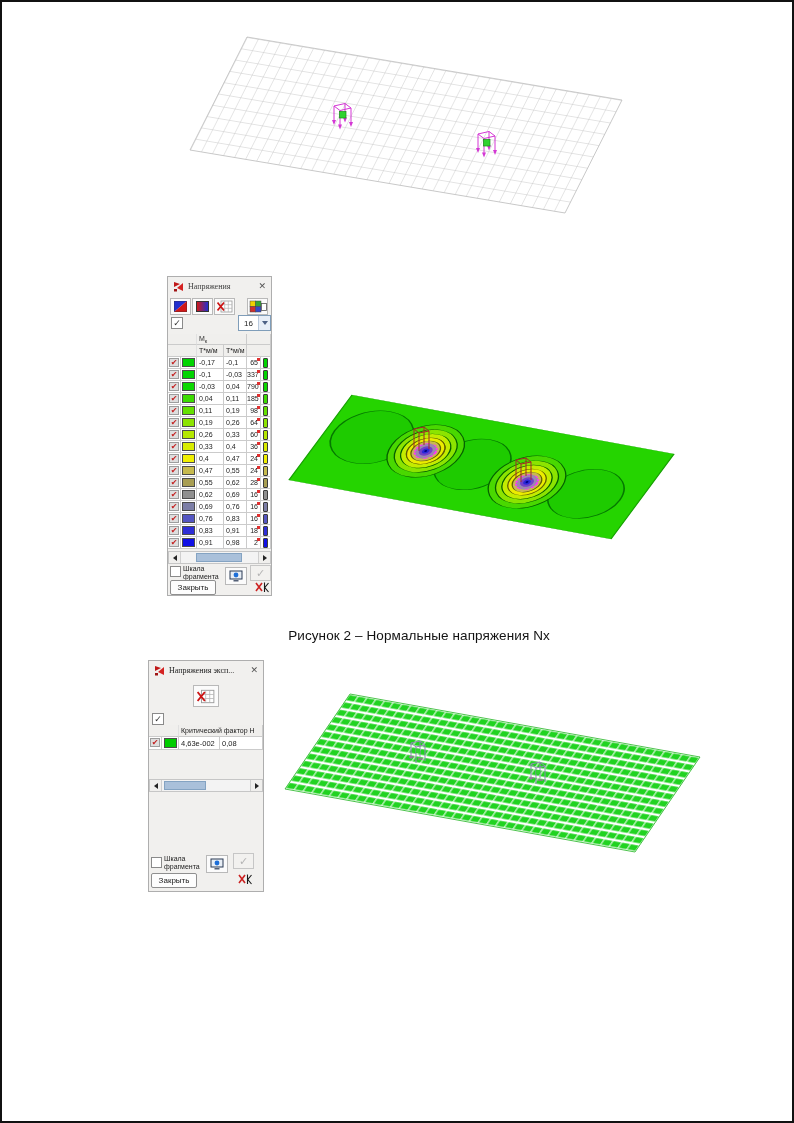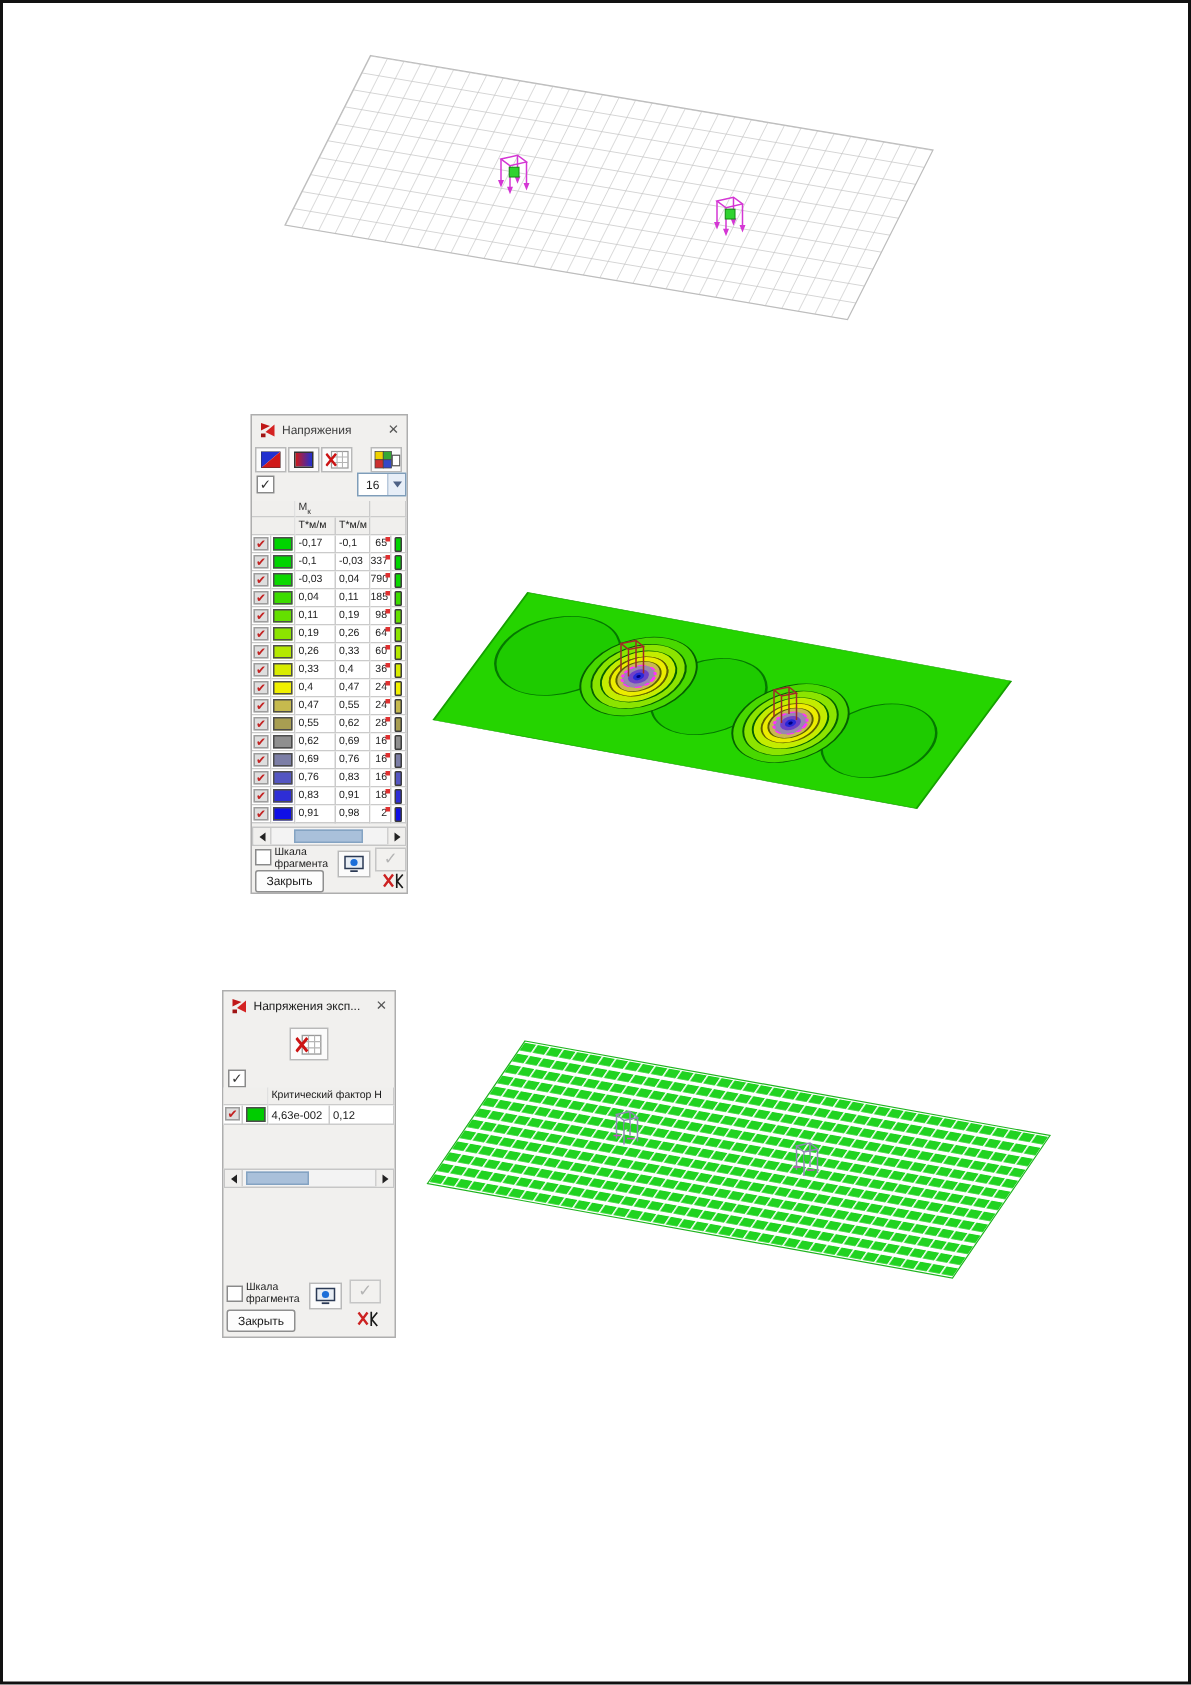--- a/index.html
+++ b/index.html
@@ -14,21 +14,21 @@
     font-size:13.5px; color:#121212; letter-spacing:.1px;
   }
   .figsvg { position:absolute; }
 
   
   .panel {
     position:absolute; background:#f1f0ee; border:1px solid #aeaeae;
     font-size:7.5px; color:#222;
   }
   .titlebar { position:absolute; left:0; top:0; right:0; height:18px;
-    display:flex; align-items:center; gap:4px; padding:0 5px; }
+    display:flex; align-items:center; gap:4px; padding:0 5px;font-family:Liberation Serif, serif; }
   .title { color:#3d3d3d; font-size:8px; flex:1 1 auto; white-space:nowrap; overflow:hidden; }
   .closex { color:#555; font-size:9px; line-height:9px; cursor:default; }
   .tbtn { position:absolute; width:21px; height:17px; background:#fbfbfb;
     border:1px solid #b9b9b9; display:flex; align-items:center; justify-content:center; }
   .cb { position:absolute; width:12px; height:12px; background:#fff; border:1px solid #8a8a8a;
     font-size:9px; line-height:10px; text-align:center; color:#333; }
   .dropdown { position:absolute; width:33px; height:16px; background:#fff; border:1px solid #7f9db9;
     display:flex; align-items:center; }
   .dropdown .val { flex:1; text-align:center; font-size:8px; }
   .dd-arrow { width:12px; height:14px; background:#e7eef7; border-left:1px solid #b9c9dc;
@@ -428,20 +428,21 @@
         <ellipse cx="0.655" cy="0.57" rx="0.004" ry="0.012" fill="#000080"></ellipse>
       </g>
     </g>
     <g stroke="#a02828" stroke-width="1" fill="none">
       <path d="M137,62 L147,60 L152,64 L142,66 Z M137,62 L137,80 M147,60 L147,78 M152,64 L152,82 M142,66 L142,84"></path>
     </g>
     <g stroke="#a02828" stroke-width="1" fill="none">
       <path d="M239,93 L249,91 L254,95 L244,97 Z M239,93 L239,111 M249,91 L249,109 M254,95 L254,113 M244,97 L244,115"></path>
     </g>
   </svg>
+  <div class="caption" style="top:626px">Рисунок 2 –  Нормальные напряжения Nx</div>
 
   <div class="panel" style="left:146px;top:658px;width:116px;height:232px">
     <div class="titlebar">
       <svg width="11" height="11" viewBox="0 0 11 11">
         <path d="M1,1 L7,3 L1,6 Z" fill="#c01818"></path>
         <path d="M10,2 L10,10 L4,7 Z" fill="#d42222"></path>
         <rect x="1" y="8" width="3" height="2.5" fill="#a01414"></rect>
       </svg>
       <span class="title" style="color:#1a1a1a">Напряжения эксп...</span>
       <span class="closex">✕</span>
@@ -462,21 +463,21 @@
       <div class="tc hc valc" style="width:84px">Критический фактор Н</div>
     </div>
     <div class="trow" style="position:absolute;left:0;top:76px;width:114px;height:13px">
       <div class="tc" style="width:13px">
           <div class="rchk">✔</div>
         </div>
       <div class="tc" style="width:17px">
           <div class="swb" id="res-swatch" style="height: 10px; background: rgb(0, 204, 0);"></div>
         </div>
       <div class="tc valc" style="width:41px;font-size:7.5px">4,63e-002</div>
-      <div class="tc valc" style="width:43px;font-size:7.5px">0,12</div>
+      <div class="tc valc" style="width:43px;font-size:7.5px">0,08</div>
     </div>
 
     <div class="hscroll" style="left:0;top:118px;width:114px">
       <span class="sbtn l">
           <span class="tri-l"></span>
         </span>
       <span class="thumb" style="left:14px;width:42px"></span>
       <span class="sbtn r">
           <span class="tri-r"></span>
         </span>

